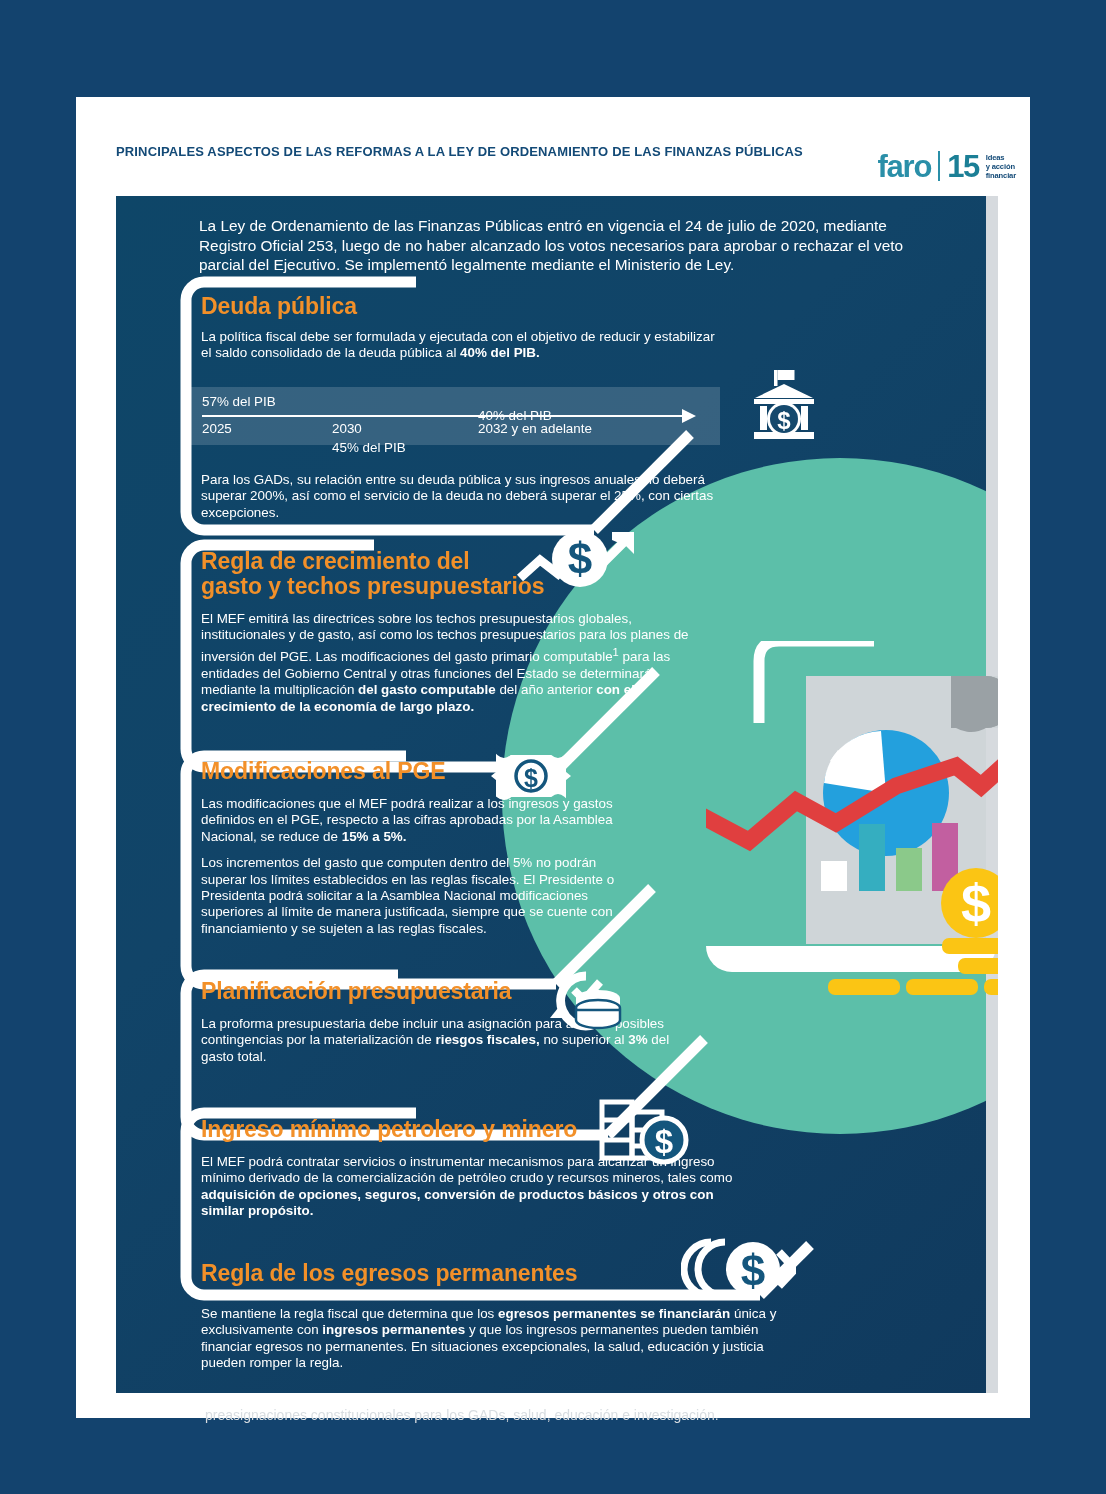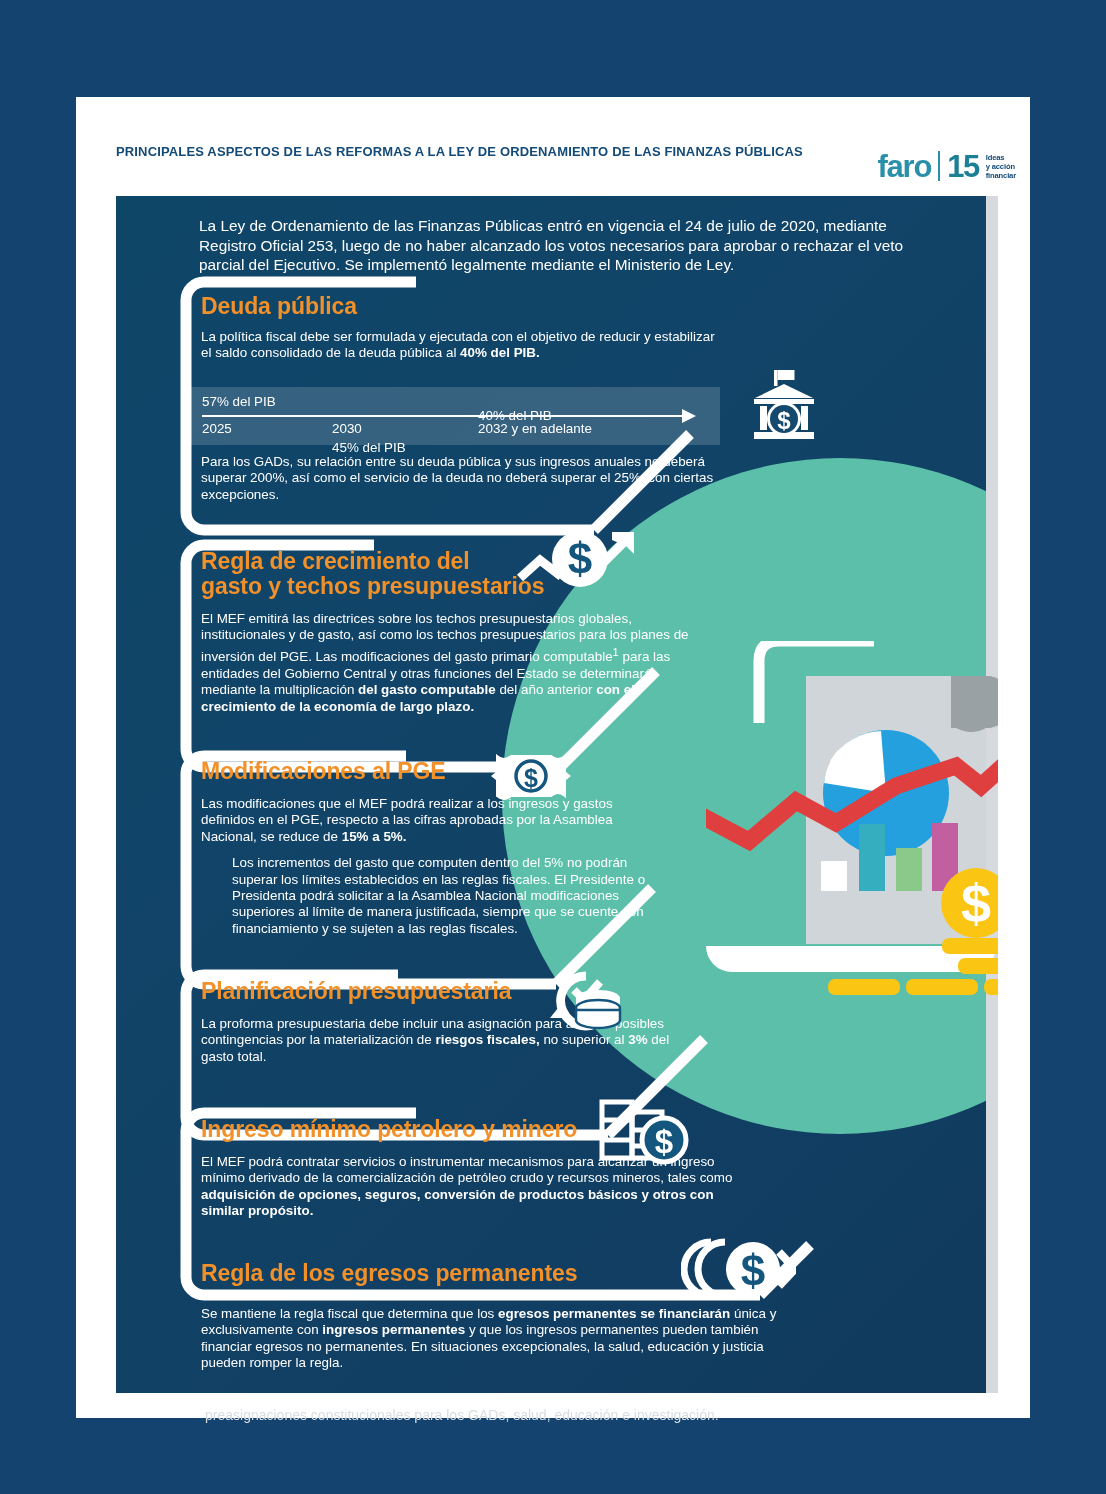--- a/index.html
+++ b/index.html
@@ -261,21 +261,21 @@
         <div class="tl-cell" style="left:14px; top:7px;">57% del PIB</div>
         <div class="tl-cell" style="left:144px; top:13px;margin-top:40px;">45% del PIB</div>
         <div class="tl-cell" style="left:290px; top:21px;">40% del PIB</div>
         <div class="tl-cell" style="left:14px; top:34px;">2025</div>
         <div class="tl-cell" style="left:144px; top:34px;">2030</div>
         <div class="tl-cell" style="left:290px; top:34px;">2032 y en adelante</div>
       </div>
     </div>
 
     <div class="section" style="left:85px; top:258px; width:530px;">
-      <div class="sec-body" style="margin-top:0;">Para los GADs, su relación entre su deuda pública y sus ingresos anuales no deberá superar 200%, así como el servicio de la deuda no deberá superar el 25%, con ciertas excepciones.</div>
+      <div class="sec-body" style="margin-top:18px;">Para los GADs, su relación entre su deuda pública y sus ingresos anuales no deberá superar 200%, así como el servicio de la deuda no deberá superar el 25%, con ciertas excepciones.</div>
     </div>
 
     <div class="section" style="left:85px; top:353px; width:500px;">
       <div class="sec-title">
         <div>Regla de crecimiento del</div>
         <div>gasto y techos presupuestarios</div>
       </div>
       <div class="sec-body" style="width:490px; margin-top:12px;">
         <span>El MEF emitirá las directrices sobre los techos presupuestarios globales, institucionales y de gasto, así como los techos presupuestarios para los planes de inversión del PGE. Las modificaciones del gasto primario computable</span><sup>1</sup><span> para las entidades del Gobierno Central y otras funciones del Estado se determinará mediante la multiplicación </span><b>del gasto computable</b><span> del año anterior </span><b>con el crecimiento de la economía de largo plazo.</b>
       </div>
@@ -286,21 +286,21 @@
       <path d="M96 6 h22 v22 l-8 -8 -14 -6 z" fill="#ffffff"></path>
       <circle cx="64" cy="33" r="28" fill="#ffffff"></circle>
       <text x="64" y="48" text-anchor="middle" font-family="Liberation Sans, sans-serif" font-size="44" font-weight="bold" fill="#14567d">$</text>
     </svg>
 
     <div class="section" style="left:85px; top:563px; width:440px;">
       <div class="sec-title">Modificaciones al PGE</div>
       <div class="sec-body" style="width:420px; margin-top:12px;">
         <span>Las modificaciones que el MEF podrá realizar a los ingresos y gastos definidos en el PGE, respecto a las cifras aprobadas por la Asamblea Nacional, se reduce de </span><b>15% a 5%.</b>
       </div>
-      <div class="sec-body" style="width:420px; margin-top:10px;margin-left:31px;">Los incrementos del gasto que computen dentro del 5% no podrán superar los límites establecidos en las reglas fiscales. El Presidente o Presidenta podrá solicitar a la Asamblea Nacional modificaciones superiores al límite de manera justificada, siempre que se cuente con financiamiento y se sujeten a las reglas fiscales.</div>
+      <div class="sec-body" style="width:420px; margin-top:10px;">Los incrementos del gasto que computen dentro del 5% no podrán superar los límites establecidos en las reglas fiscales. El Presidente o Presidenta podrá solicitar a la Asamblea Nacional modificaciones superiores al límite de manera justificada, siempre que se cuente con financiamiento y se sujeten a las reglas fiscales.</div>
     </div>
 
     <svg class="icon" style="left:345px; top:552px; width:140px; height:56px;" viewBox="0 0 140 56">
       <path d="M30 28 l16 -13 v8 h12 v10 h-12 v8 z" fill="#ffffff"></path>
       <path d="M110 28 l-16 -13 v8 h-12 v10 h12 v8 z" fill="#ffffff"></path>
       <path d="M50 8 h40 q7 6 14 0 v40 q-7 -6 -14 0 h-40 q-7 6 -14 0 v-40 q7 6 14 0 z" fill="#ffffff" stroke="#ffffff" stroke-width="2"></path>
       <circle cx="70" cy="28" r="15" fill="none" stroke="#14567d" stroke-width="3.5"></circle>
       <text x="70" y="39" text-anchor="middle" font-family="Liberation Sans, sans-serif" font-size="25" font-weight="bold" fill="#14567d">$</text>
     </svg>
 

